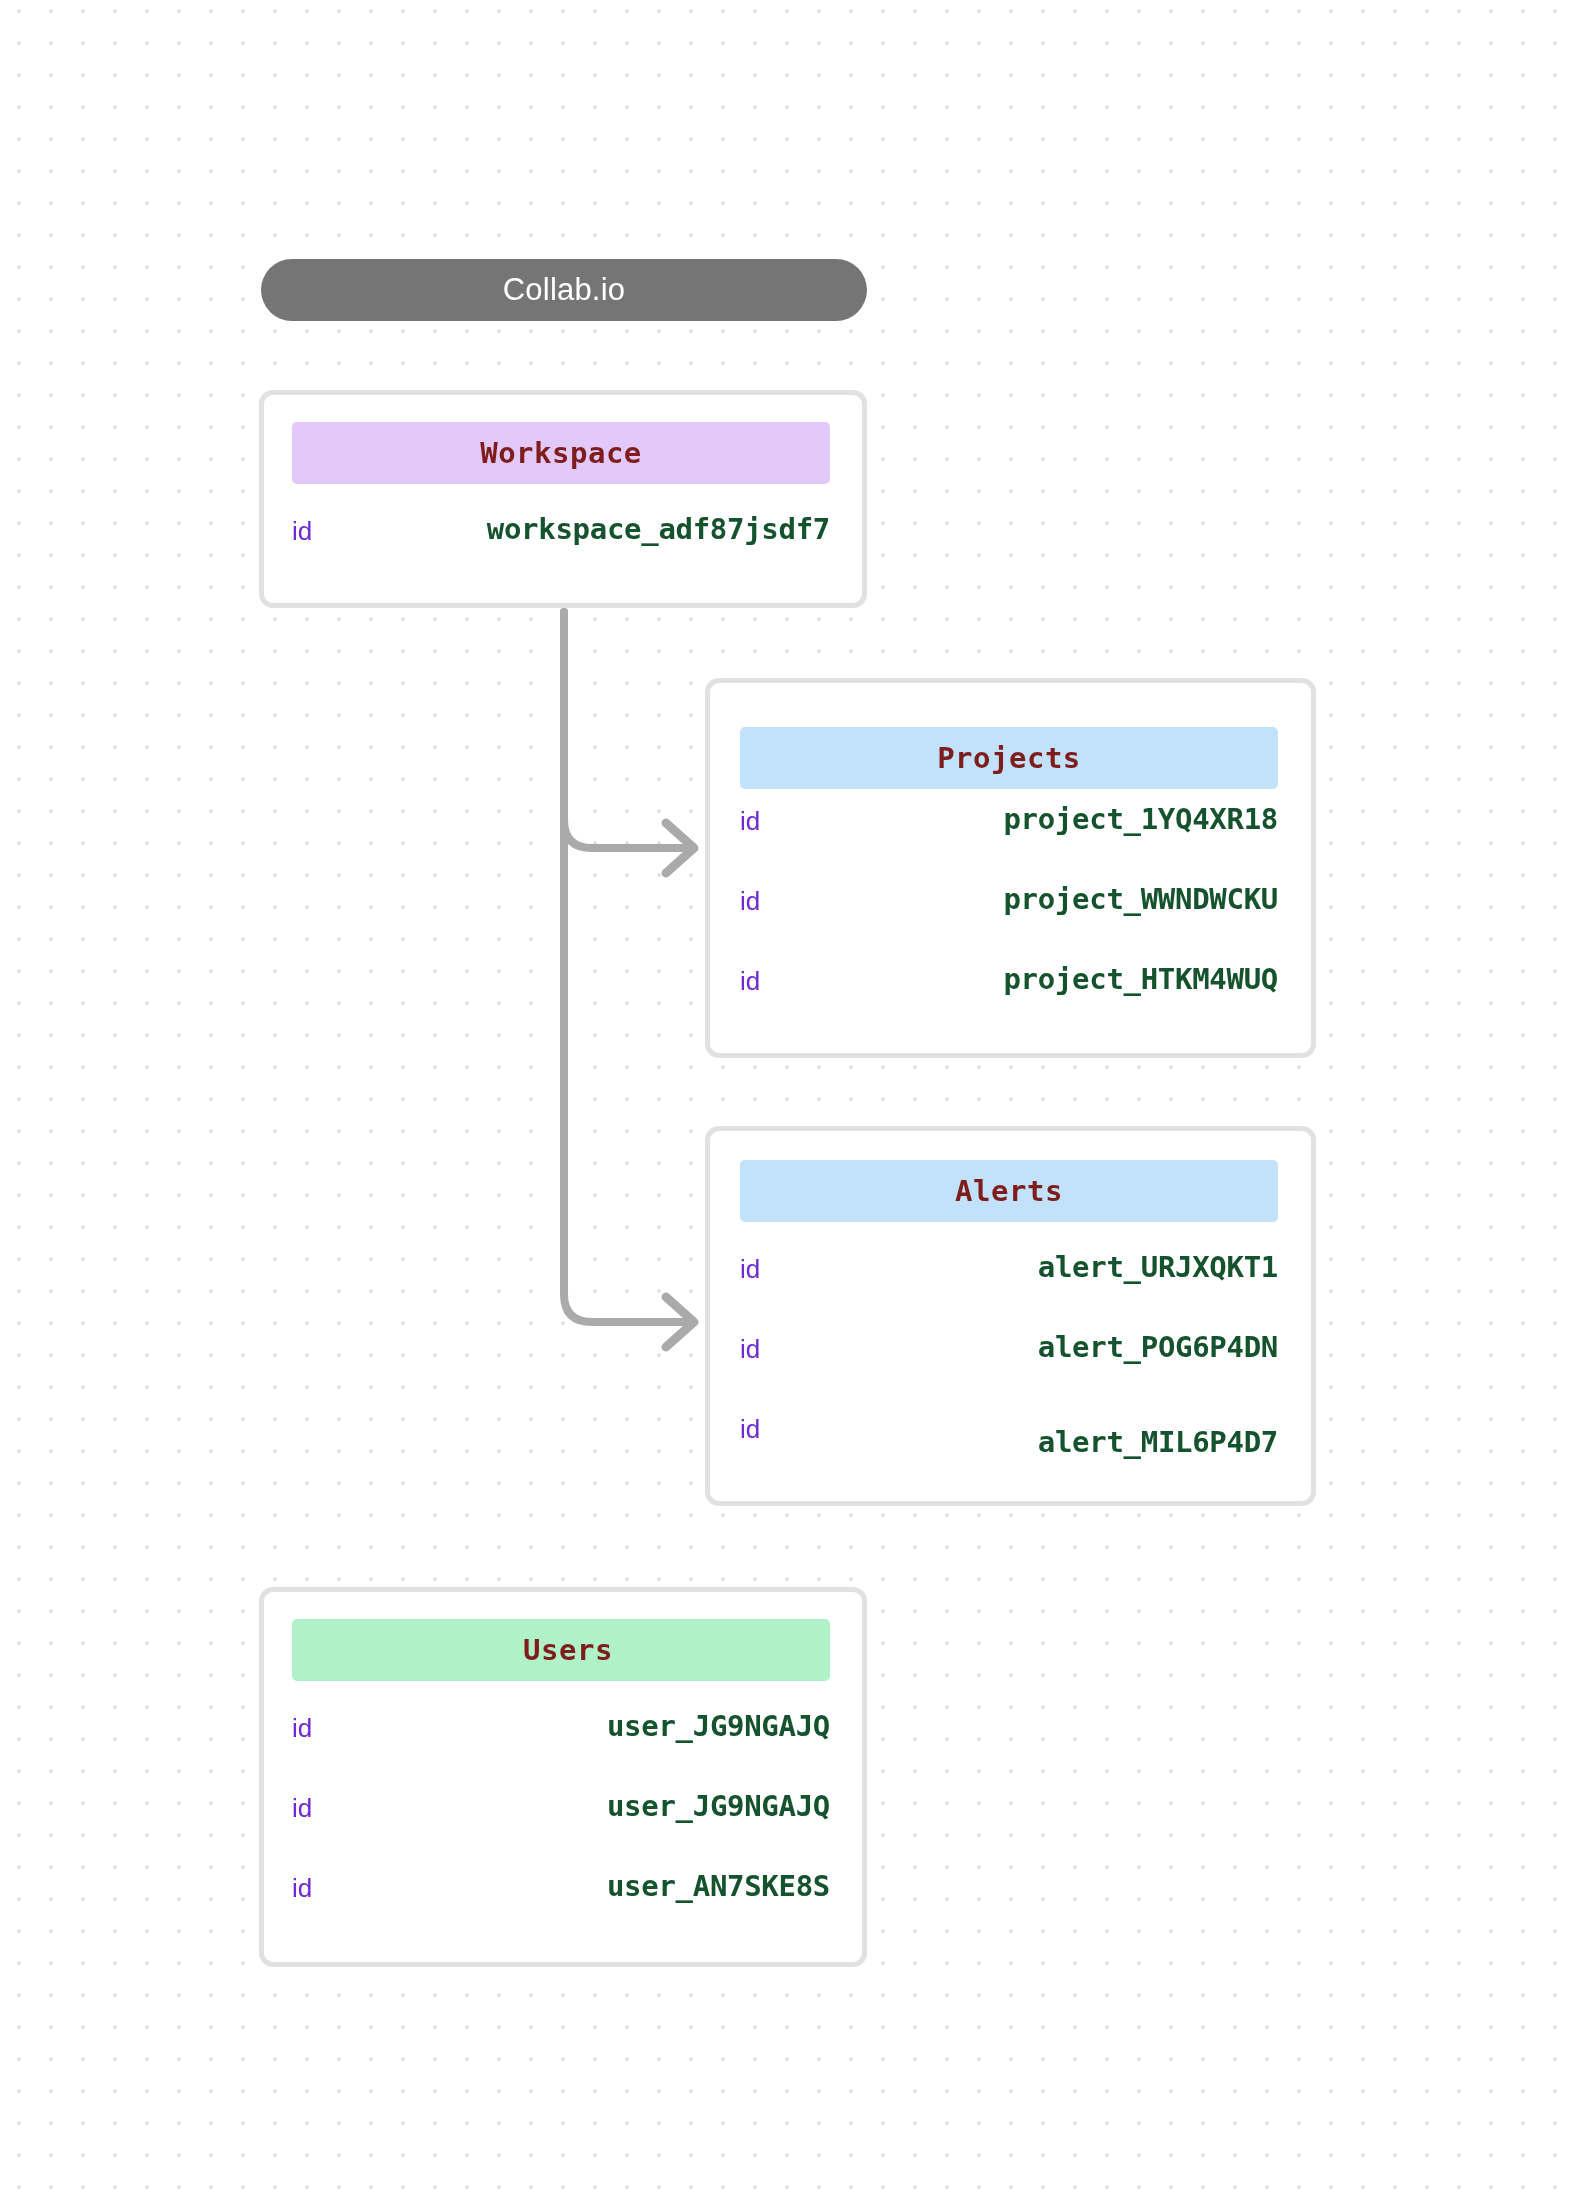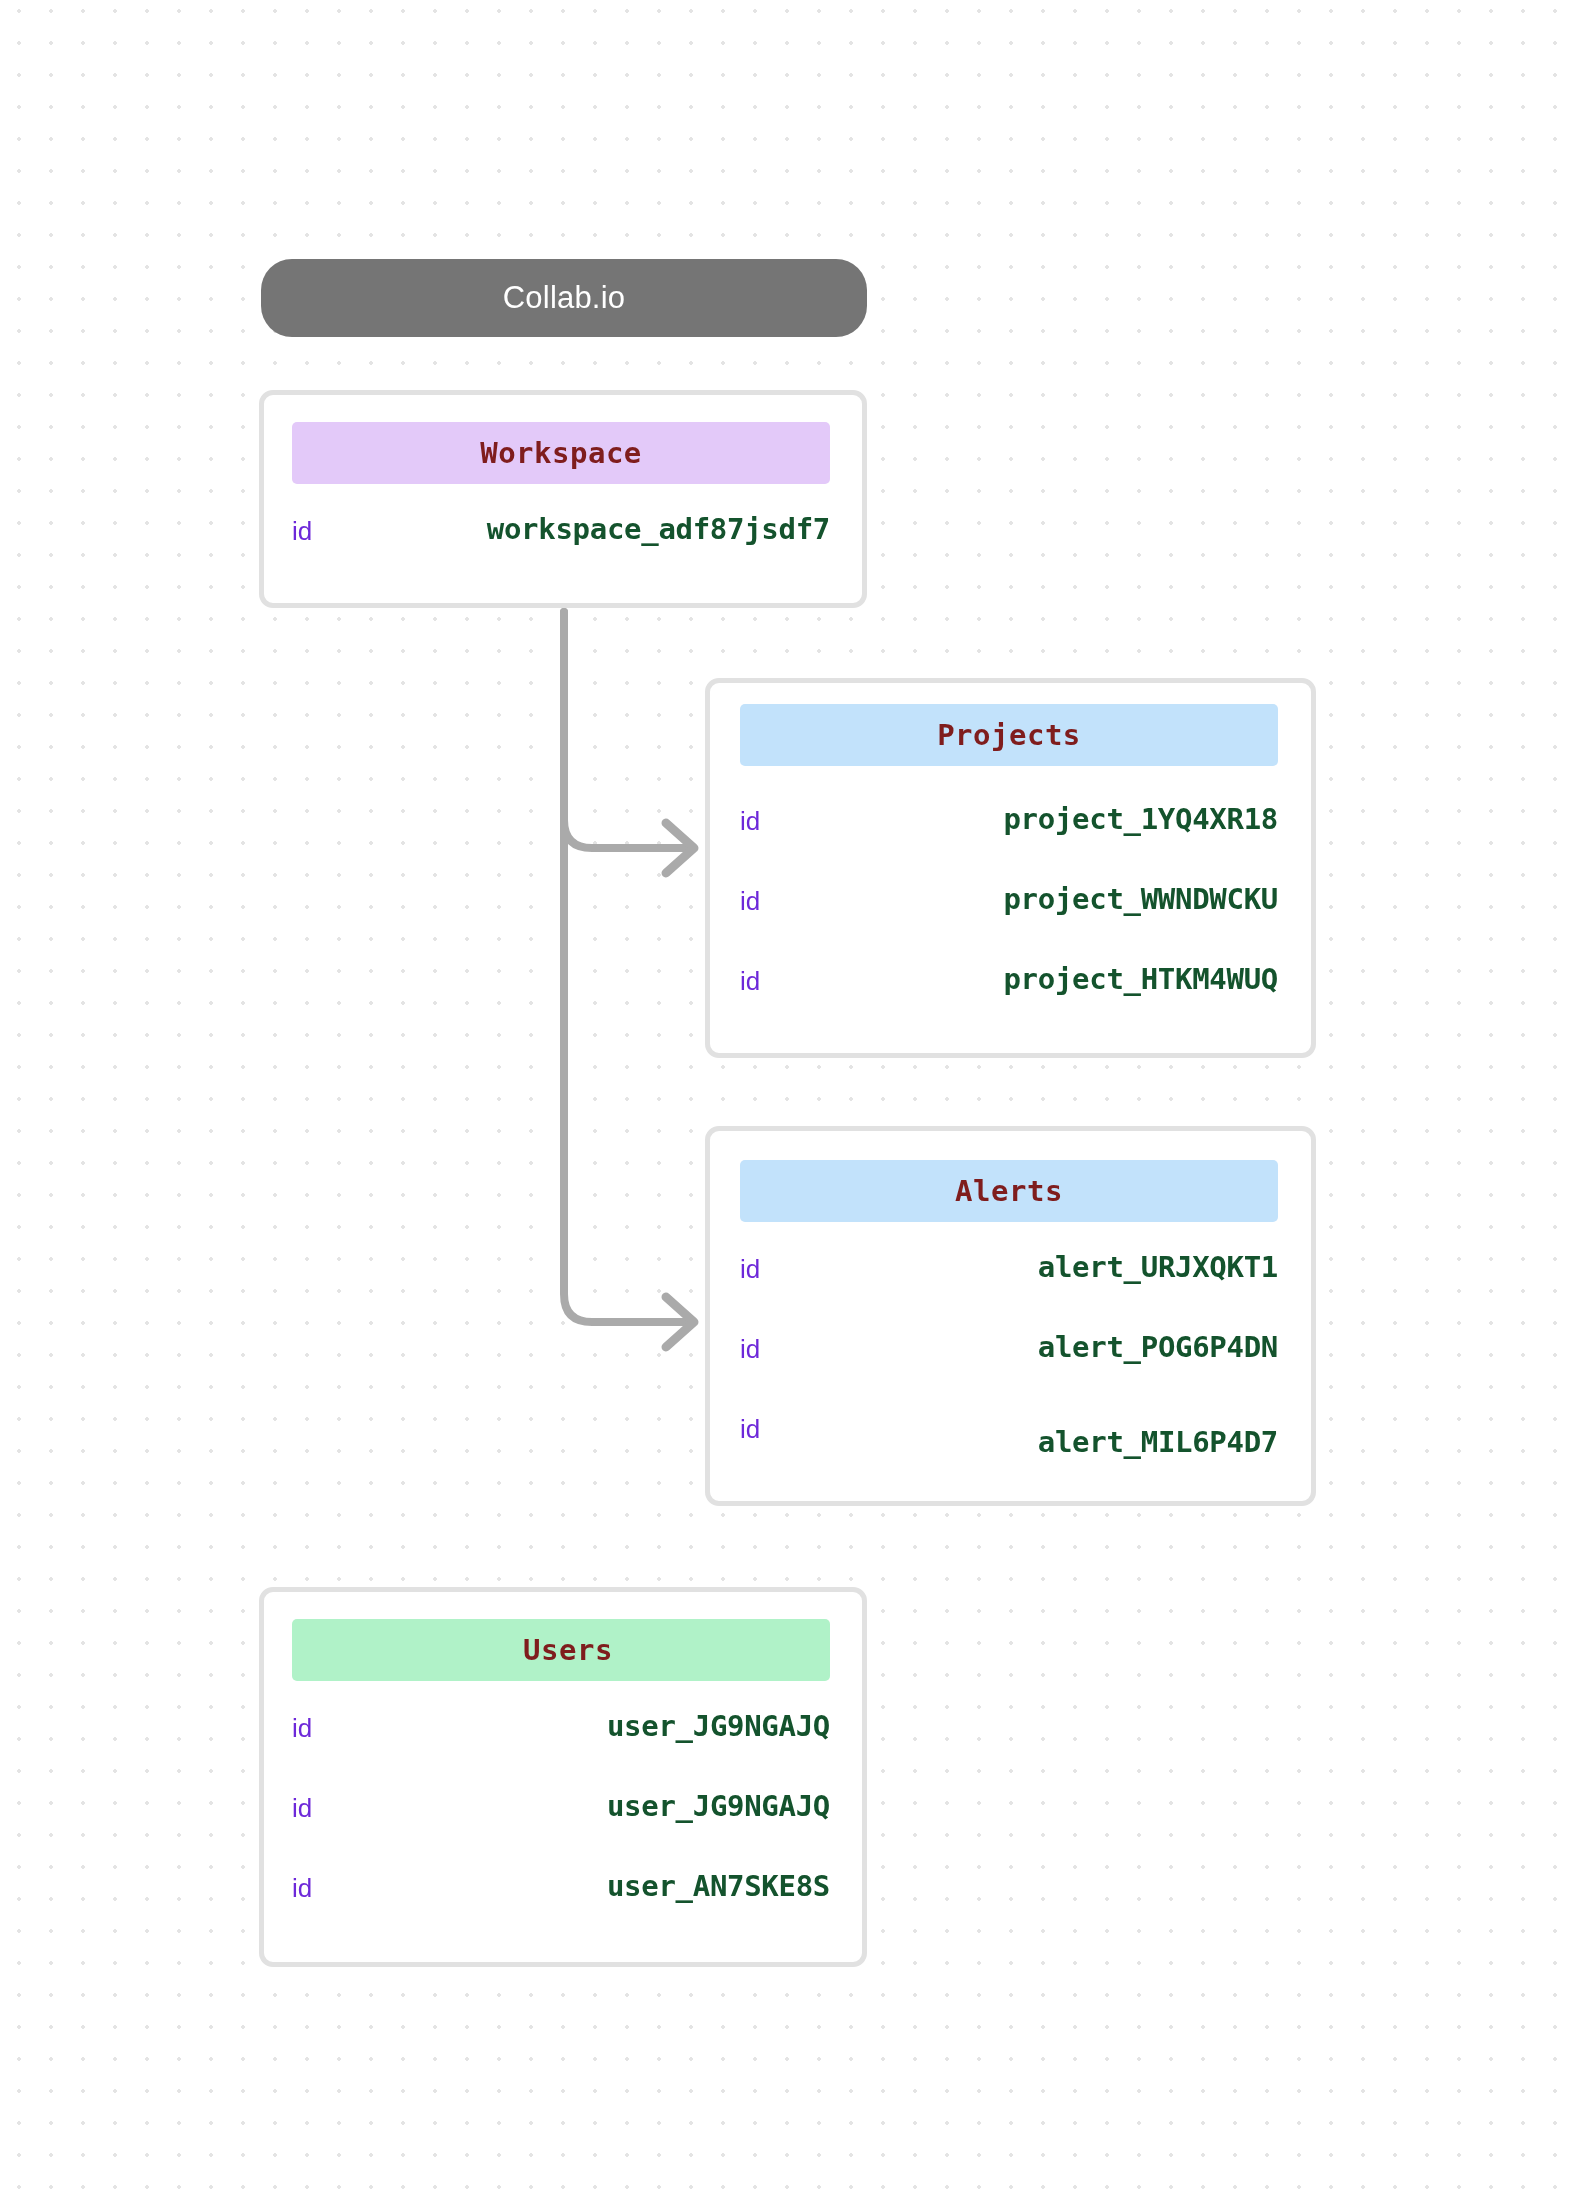--- a/index.html
+++ b/index.html
@@ -19,21 +19,21 @@
     background-position: 3px 27px;
     font-family: "Liberation Sans", sans-serif;
   }
 
   
   .title-pill {
     position: absolute;
     left: 261px;
     top: 259px;
     width: 606px;
-    height: 78px;
+    height: 62px;
     background: #757575;
     border-radius: 31px;
     display: flex;
     align-items: center;
     justify-content: center;
   }
   .title-pill-label {
     color: #ffffff;
     font-size: 31px;
     font-family: "Liberation Sans", sans-serif;
@@ -84,21 +84,21 @@
     letter-spacing: -0.3px;
   }
 
   
   #card-workspace { left: 259px;  top: 390px;  width: 608px; height: 218px; }
   #card-projects  { left: 705px;  top: 678px;  width: 611px; height: 380px; }
   #card-alerts    { left: 705px;  top: 1126px; width: 611px; height: 380px; text-decoration: underline; }
   #card-users     { left: 259px;  top: 1587px; width: 608px; height: 380px; }
 
   #title-workspace { left: 28px; top: 27px;  width: 538px; height: 62px; background: #e3c9f9; }
-  #title-projects  { left: 30px; top: 21px;  width: 538px; height: 62px; background: #c2e2fb; }
+  #title-projects  { left: 30px; top: 44px;  width: 538px; height: 62px; background: #c2e2fb; }
   #title-alerts    { left: 30px; top: 29px;  width: 538px; height: 62px; background: #c2e2fb; }
   #title-users     { left: 28px; top: 27px;  width: 538px; height: 62px; background: #b0f2c8; padding-left: 14px; }
 
   
   #connectors {
     position: absolute;
     left: 0; top: 0;
     width: 1576px;
     height: 2212px;
     pointer-events: none;

